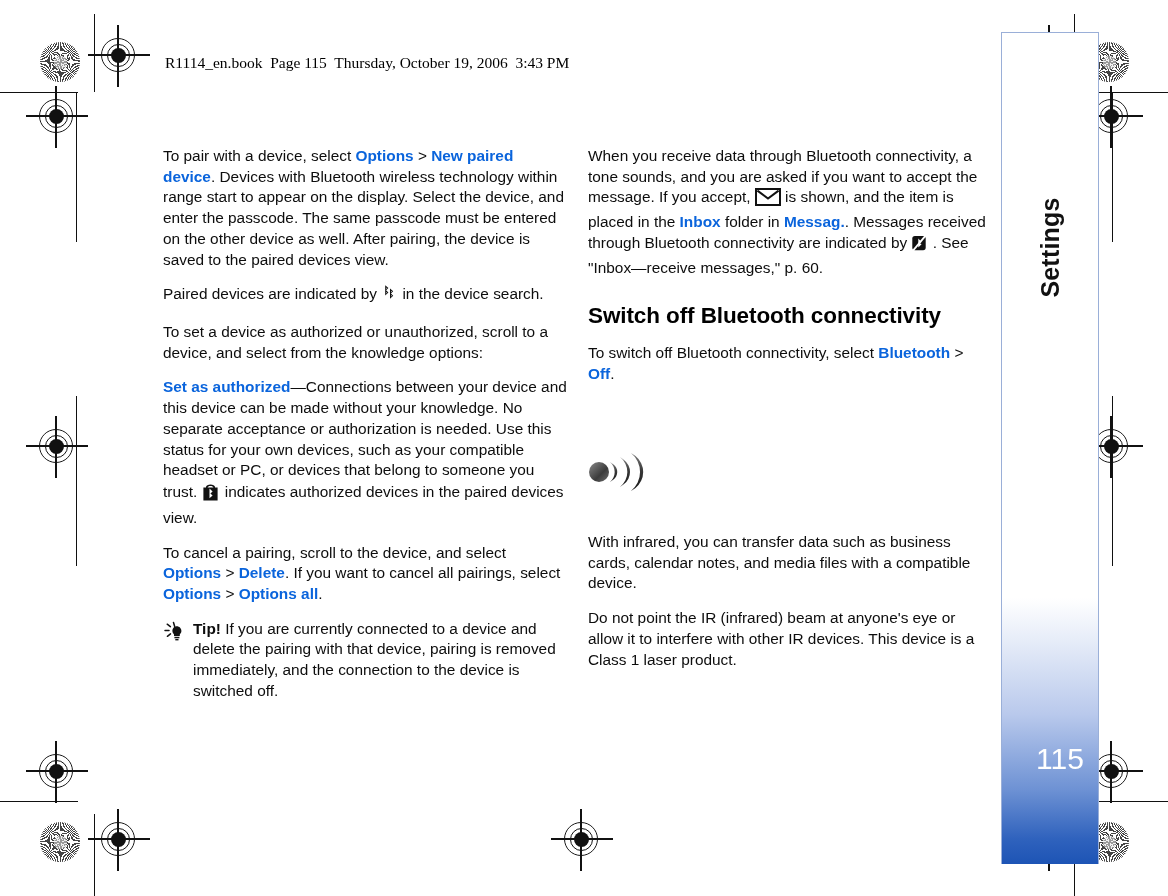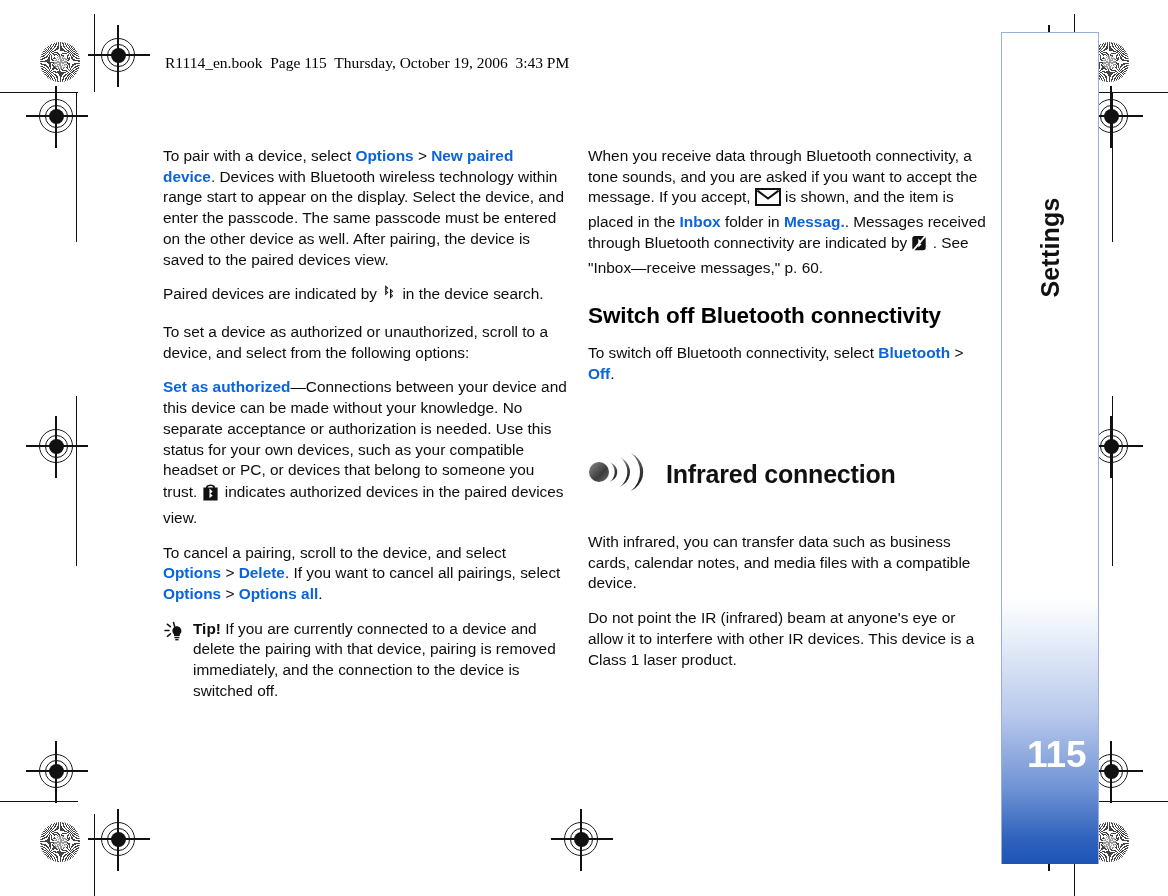--- a/index.html
+++ b/index.html
@@ -128,22 +128,22 @@
     position: absolute;
     left: 50%; top: 200px;
     transform: translateX(-50%) rotate(-90deg);
     transform-origin: center center;
     font-size: 25px; font-weight: bold;
     color: #111; white-space: nowrap;
     letter-spacing: 0.2px;
   }
   .side-pageno {
     position: absolute;
-    left: 25px; bottom: 88px;
-    font-size: 37px; font-weight: bold;
+    left: 34px; bottom: 88px;
+    font-size: 30px; font-weight: normal;
     color: #ffffff;
   }
 </style>
 </head>
 <body>
 
 <div class="mark starburst inner" style="left:40px; top:42px;"></div>
 <div class="mark crosshair" style="left:101px; top:38px;">
   <div class="ring"></div>
     <div class="dot"></div>
@@ -221,21 +221,21 @@
   <p>
     <span>Paired devices are indicated by </span><span class="ico"><svg width="17" height="17" viewBox="0 0 17 17">
           <g fill="#111">
             <path d="M4.2 3.2 L4.2 10.6 L7.4 7.6 L5.1 5.3 L7.4 3.1 L4.2 0.2 Z M5.3 2.6 L6.2 3.3 L5.3 4.1 Z M5.3 6.9 L6.2 7.6 L5.3 8.4 Z"></path>
             <path d="M9.0 6.4 L9.0 13.8 L12.2 10.8 L9.9 8.5 L12.2 6.3 L9.0 3.4 Z M10.1 5.8 L11.0 6.5 L10.1 7.3 Z M10.1 10.1 L11.0 10.8 L10.1 11.6 Z"></path>
           </g>
         </svg></span><span>  in the device search.</span>
   </p>
 
   <p>
-    <span>To set a device as authorized or unauthorized, scroll to a device, and select from the following options:</span>
+    <span>To set a device as authorized or unauthorized, scroll to a device, and select from the knowledge options:</span>
   </p>
 
   <p>
     <span class="lnk">Set as authorized</span><span>—Connections between your device and this device can be made without your knowledge. No separate acceptance or authorization is needed. Use this status for your own devices, such as your compatible headset or PC, or devices that belong to someone you trust. </span><span class="ico" style="vertical-align:-5px;"><svg width="19" height="21" viewBox="0 0 19 21">
           <path d="M5 6 C5 2.5 14 2.5 14 6 L14 6.6 L16.6 6.6 L16.6 19.6 L2.4 19.6 L2.4 6.6 L5 6.6 Z M6.6 6.6 L12.4 6.6 C12.4 4.3 6.6 4.3 6.6 6.6 Z" fill="#111"></path>
           <path d="M9.5 8.6 L9.5 16.9 L12.6 14.0 L10.4 12.0 L12.6 10.0 L9.5 7.1 Z" fill="#fff" transform="translate(-1.0,0.4) scale(1.0)"></path>
         </svg></span><span>  indicates authorized devices in the paired devices view.</span>
   </p>
 
 
@@ -296,21 +296,20 @@
             <stop offset="60%" stop-color="#3c3c3c"></stop>
             <stop offset="100%" stop-color="#6e6e6e"></stop>
           </linearGradient>
         </defs>
         <circle cx="11" cy="24" r="10" fill="url(#gdot)"></circle>
         <path d="M22 14 A 13 13 0 0 1 22 34 L 25.5 31.5 A 9.4 9.4 0 0 0 25.5 16.5 Z" fill="url(#gwave)"></path>
         <path d="M32 9 A 19 19 0 0 1 32 39 L 36 36 A 15 15 0 0 0 36 12 Z" fill="url(#gwave)"></path>
         <path d="M43 5 A 24.5 24.5 0 0 1 43 43 L 47.5 40 A 20.5 20.5 0 0 0 47.5 8 Z" fill="url(#gwave)"></path>
       </svg>
     </span>
-    <h1 class="chapter">Infrared connection</h1>
   </div>
 
   <p>
     <span>With infrared, you can transfer data such as business cards, calendar notes, and media files with a compatible device.</span>
   </p>
 
   <p>
     <span>Do not point the IR (infrared) beam at anyone's eye or allow it to interfere with other IR devices. This device is a Class 1 laser product.</span>
   </p>
 

